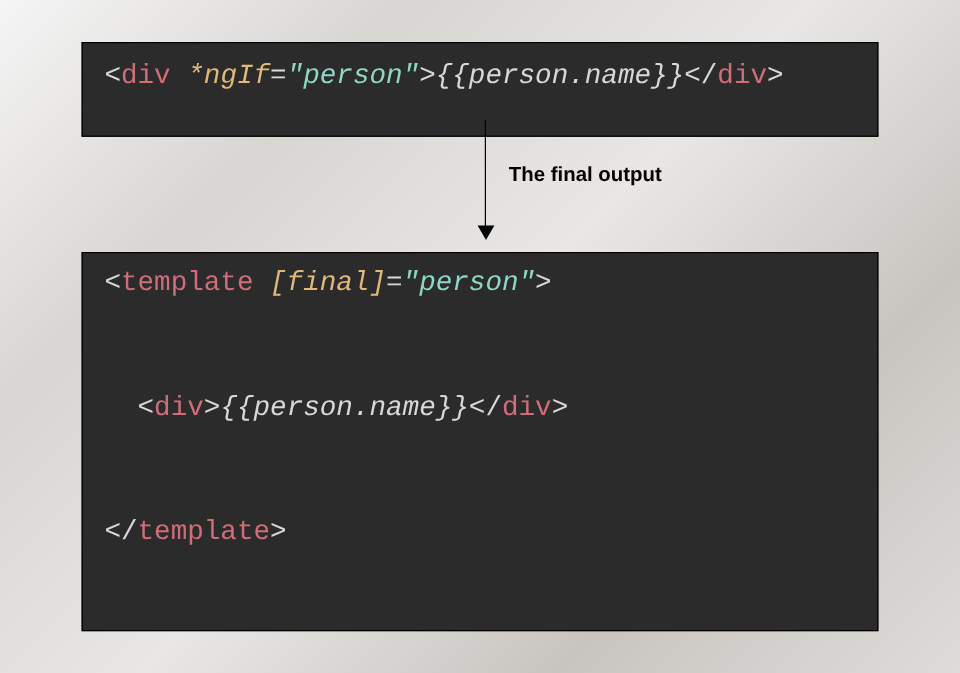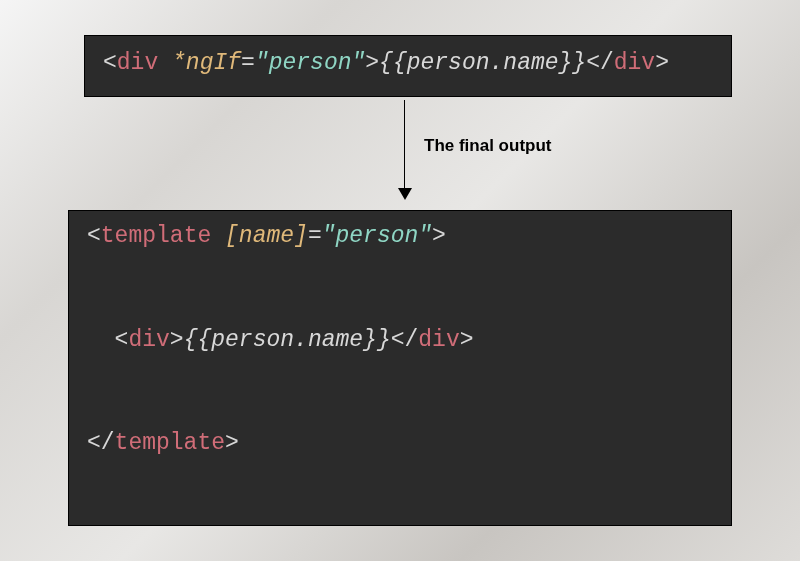--- a/index.html
+++ b/index.html
@@ -20,25 +20,25 @@
     font-family: "Menlo", "Consolas", "Courier New", monospace;
     font-size: 23px;
     line-height: 1.5;
     color: #e8e6e3;
     white-space: pre;
   }
 
   .block-top {
     position: absolute;
     top: 35px;
-    left: 84px;
+    left: 68px;
     right: 68px;
     min-height: 40px;
     padding-top: 10px;
-    padding-bottom: 10px;
+    padding-bottom: 27px;
   }
 
   .block-bottom {
     position: absolute;
     top: 210px;
     left: 68px;
     right: 68px;
     bottom: 35px;
   }
 
@@ -82,19 +82,19 @@
 </style>
 </head>
 <body>
 
 <div class="code-block block-top" id="code-top"><span class="tok-bracket">&lt;</span><span class="tok-tag">div</span><span class="tok-plain"> </span><span class="tok-attr">*ngIf</span><span class="tok-bracket">=</span><span class="tok-string">"person"</span><span class="tok-bracket">&gt;</span><span class="tok-expr">{{person.name}}</span><span class="tok-bracket">&lt;/</span><span class="tok-tag">div</span><span class="tok-bracket">&gt;</span></div>
 
 <div class="arrow-line"></div>
 <div class="arrow-head"></div>
 <div class="label">The final output</div>
 
-<div class="code-block block-bottom" id="code-bottom"><span class="tok-bracket">&lt;</span><span class="tok-tag">template</span><span class="tok-plain"> </span><span class="tok-attr">[name]</span><span class="tok-bracket">=</span><span class="tok-string">"person"</span><span class="tok-bracket">&gt;</span>
+<div class="code-block block-bottom" id="code-bottom"><span class="tok-bracket">&lt;</span><span class="tok-tag">template</span><span class="tok-plain"> </span><span class="tok-attr">[final]</span><span class="tok-bracket">=</span><span class="tok-string">"person"</span><span class="tok-bracket">&gt;</span>
 
 
 <span class="tok-plain">  </span><span class="tok-bracket">&lt;</span><span class="tok-tag">div</span><span class="tok-bracket">&gt;</span><span class="tok-expr">{{person.name}}</span><span class="tok-bracket">&lt;/</span><span class="tok-tag">div</span><span class="tok-bracket">&gt;</span>
 
 
 <span class="tok-bracket">&lt;/</span><span class="tok-tag">template</span><span class="tok-bracket">&gt;</span></div>
 
 </body></html>

